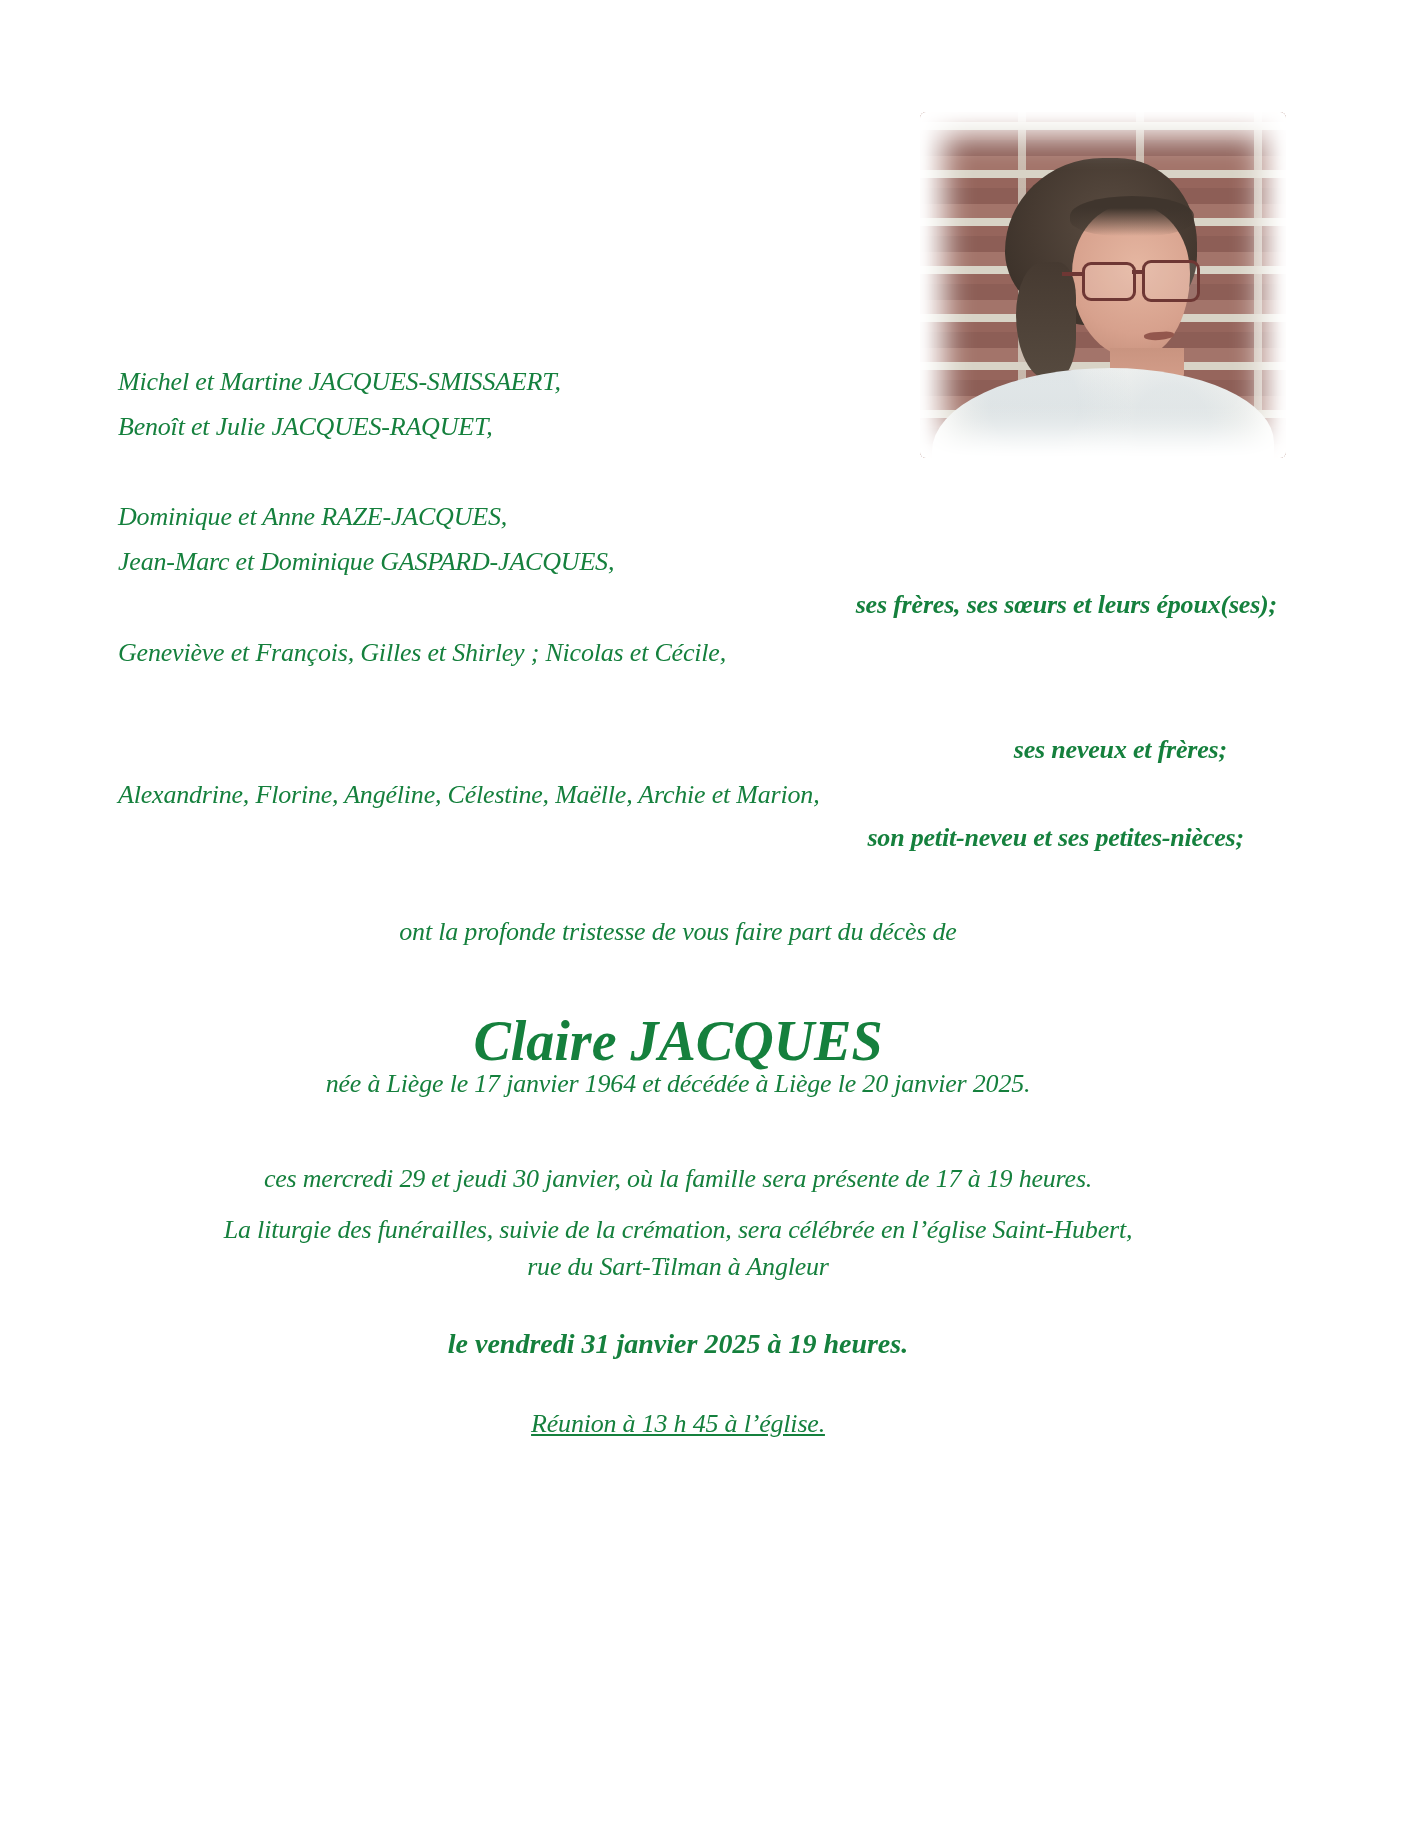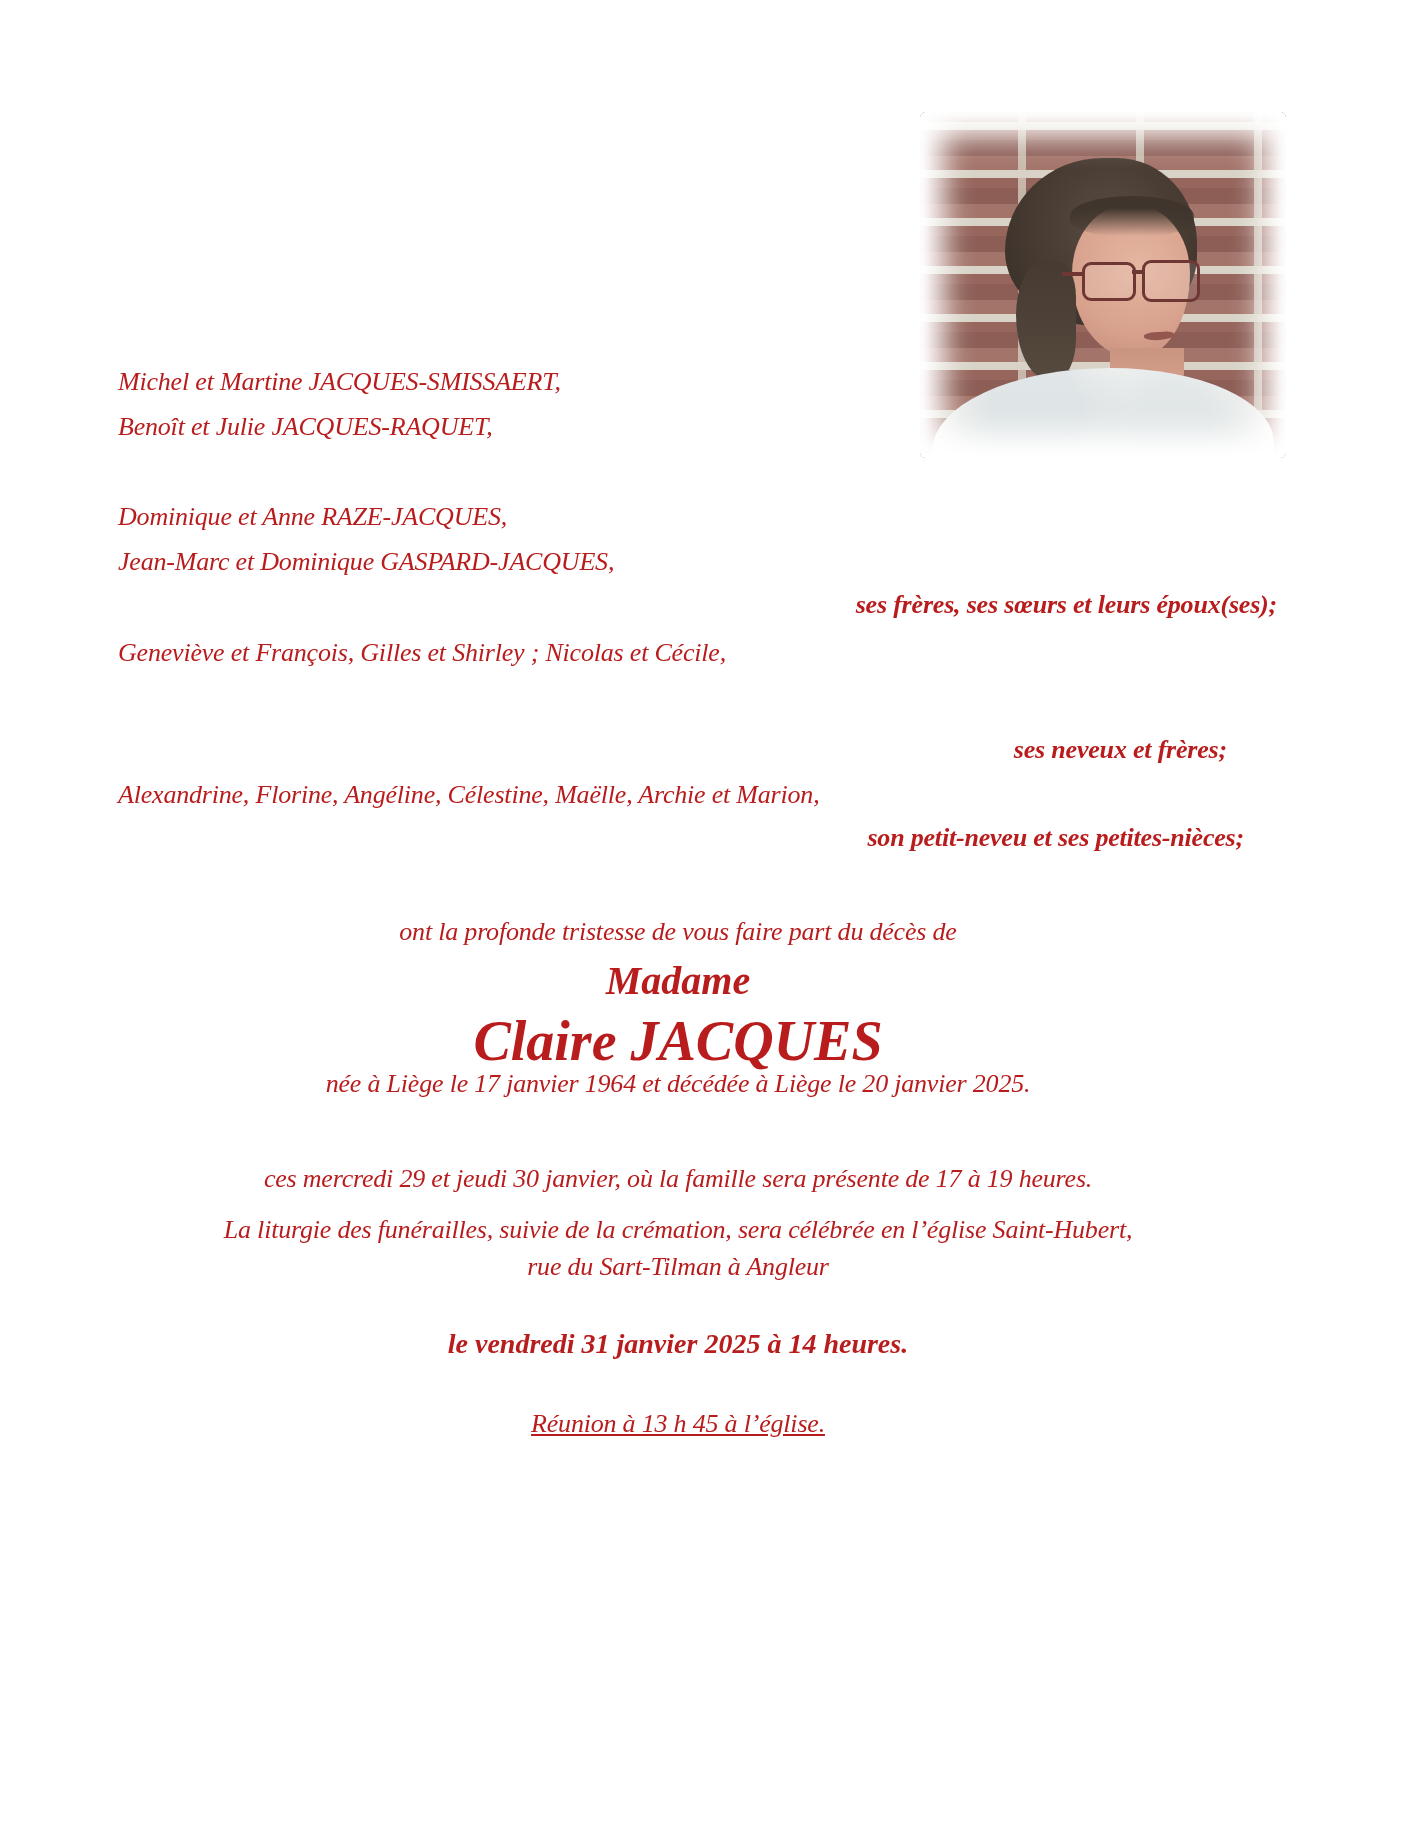--- a/index.html
+++ b/index.html
@@ -3,21 +3,21 @@
 <meta charset="utf-8">
 <style>
   html,body{margin:0;padding:0;background:#ffffff;}
   .page{
     position:relative;
     width:1416px;height:1484px;
     background:#ffffff;
     overflow:hidden;
     font-family:"Liberation Serif","DejaVu Serif",serif;
     font-style:italic;
-    color:#b91c1c;
+    color:#15803d;
   }
   .line{
     position:absolute;
     left:118px;right:178px;
     font-size:26px;
     letter-spacing:-0.2px;
     line-height:1.25;
     white-space:nowrap;
   }
   .al{text-align:left;}
@@ -138,26 +138,25 @@
 
   <div class="line al" style="top:637px">Geneviève et François, Gilles et Shirley ; Nicolas et Cécile,</div>
 
   <div class="line ar r-neveux" style="top:734px">ses neveux et frères;</div>
 
   <div class="line al" style="top:779px">Alexandrine, Florine, Angéline, Célestine, Maëlle, Archie et Marion,</div>
 
   <div class="line ar r-petitneveu" style="top:822px">son petit-neveu et ses petites-nièces;</div>
 
   <div class="line ac" style="top:916px">ont la profonde tristesse de vous faire part du décès de</div>
-  <div class="line ac title-line" style="top:956px">Madame</div>
   <div class="line ac name-line" style="top:1006px">Claire JACQUES</div>
   <div class="line ac" style="top:1068px">née à Liège le 17 janvier 1964  et décédée à Liège le 20 janvier 2025.</div>
 
   <div class="line ac" style="top:1163px">ces mercredi 29 et jeudi 30 janvier, où la famille sera présente de 17 à 19 heures.</div>
 
   <div class="line ac" style="top:1214px">La liturgie des funérailles, suivie de la crémation, sera célébrée en l’église Saint-Hubert,</div>
   <div class="line ac" style="top:1251px">rue du Sart-Tilman à Angleur</div>
 
-  <div class="line ac bold-line" style="top:1326px">le vendredi 31 janvier 2025 à 14 heures.</div>
+  <div class="line ac bold-line" style="top:1326px">le vendredi 31 janvier 2025 à 19 heures.</div>
 
   <div class="line ac underline-line" style="top:1399px">Réunion à 13 h 45 à l’église.</div>
 
 </div>
 
 </body></html>

